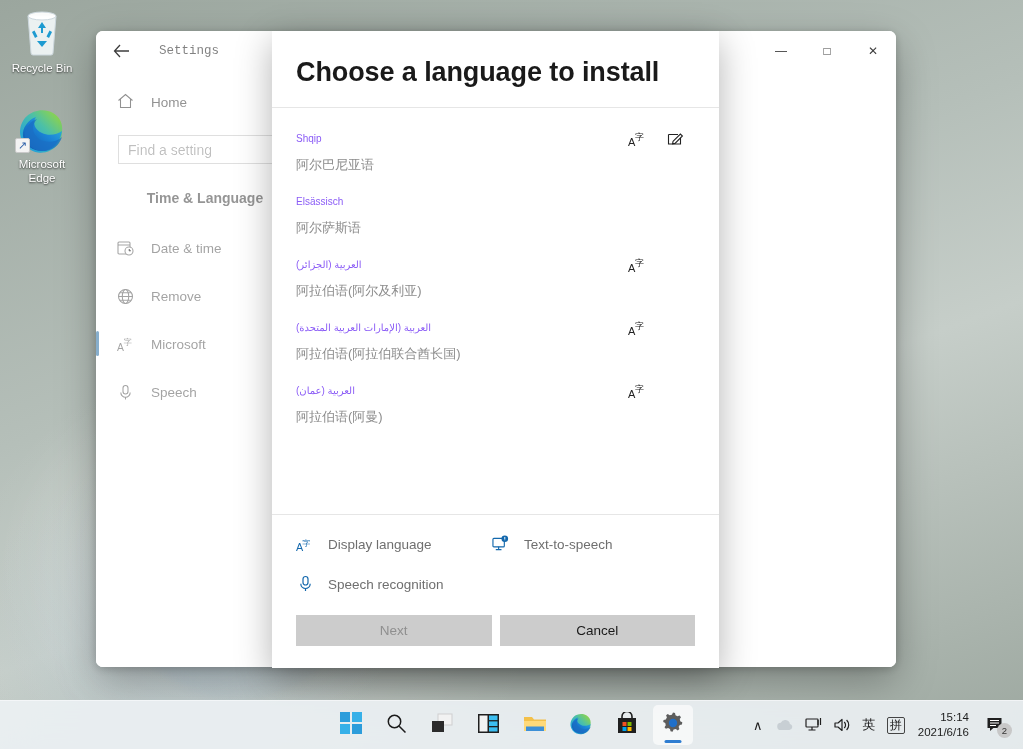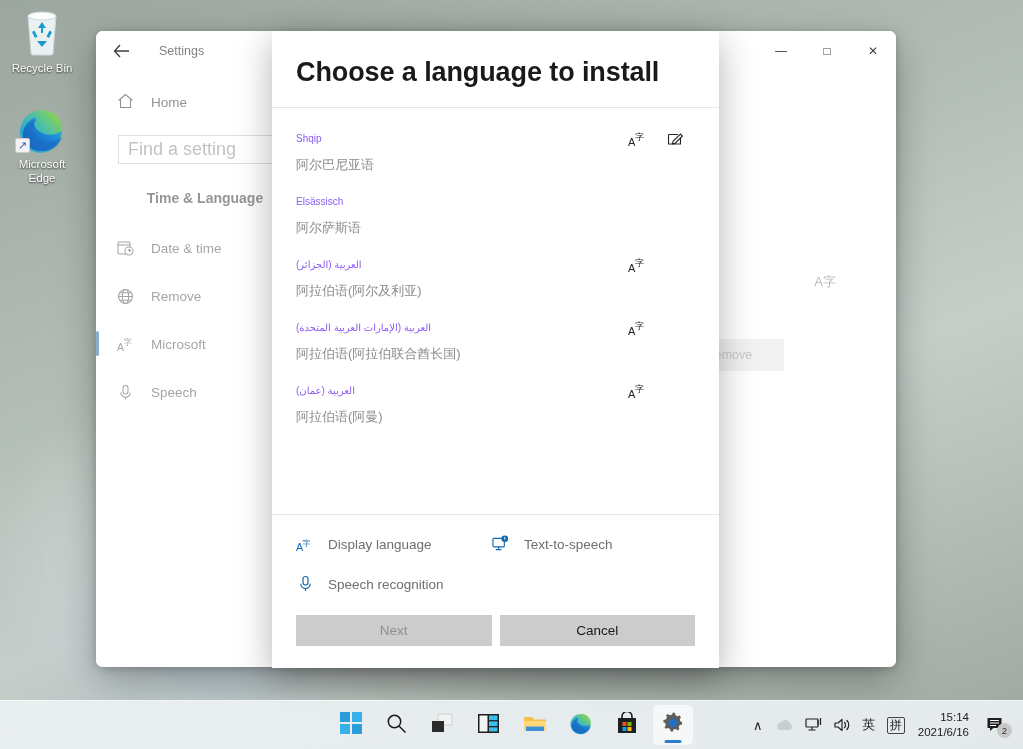--- a/index.html
+++ b/index.html
@@ -76,51 +76,51 @@
     background: #f3f3f3;
   }
   #back-button {
     width: 38px; height: 32px; margin-left: 6px;
     display: flex; align-items: center; justify-content: center;
     font-size: 17px; color: #3a3a3a; border-radius: 4px;
     cursor: pointer;
   }
   #window-title {
     margin-left: 19px;
-    font-size: 12.5px; color: #7a7a7a;
+    font-size: 12.5px; color: #7a7a7a; font-family: Liberation Mono, monospace;
   }
   .win-controls {
     position: absolute; right: 0; top: 0;
     display: flex; height: 40px;
   }
   .win-btn {
     width: 46px; height: 40px;
     display: flex; align-items: center; justify-content: center;
     font-size: 12px; color: #3a3a3a; cursor: pointer;
   }
 
-  #settings-body { display: flex; height: 596px; }
+  #settings-body { display: flex; height: 596px; flex-direction: column; }
 
   
   #settings-sidebar {
     width: 196px; padding: 12px 0 0 0;
     background: #f3f3f3;
     flex: 0 0 196px;
   }
   .nav-home {
     display: flex; align-items: center; gap: 17px;
     height: 38px; padding-left: 21px;
     color: #8a8a8a; font-size: 13.5px;
     cursor: pointer;
   }
   #find-setting {
     margin: 14px 0 0 22px;
     width: 158px; height: 29px;
     border: 1px solid #d2d2d2; background: #fbfbfb;
-    font-size: 18px; color: #adadad;
+    font-size: 14px; color: #adadad;
     padding: 0 9px;
     font-family: "Liberation Sans", sans-serif;
   }
   #find-setting::placeholder { color: #b4b4b4; }
   #section-heading {
     margin: 26px 0 0 22px;
     font-size: 14px; font-weight: bold; color: #8d8d8d; text-align: center;
   }
   .nav-list { margin-top: 18px; }
   .nav-item {

